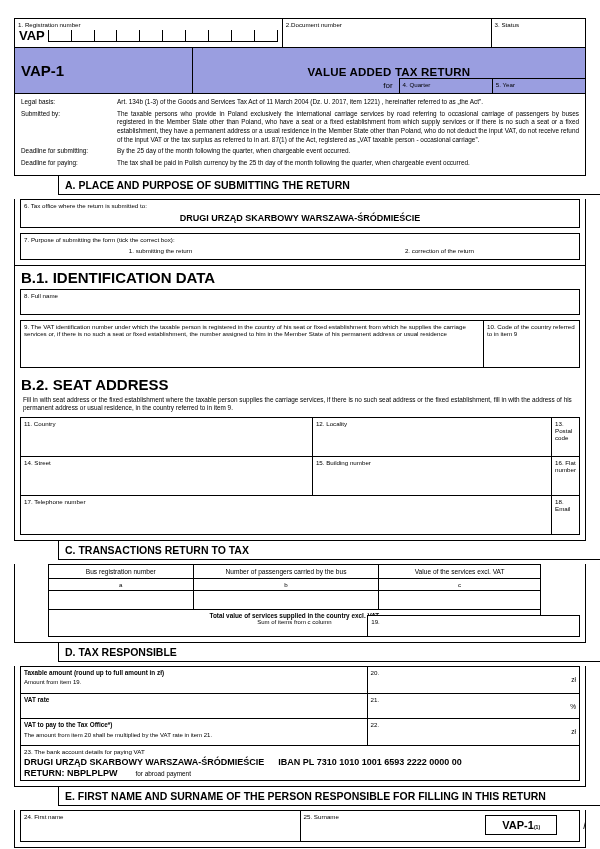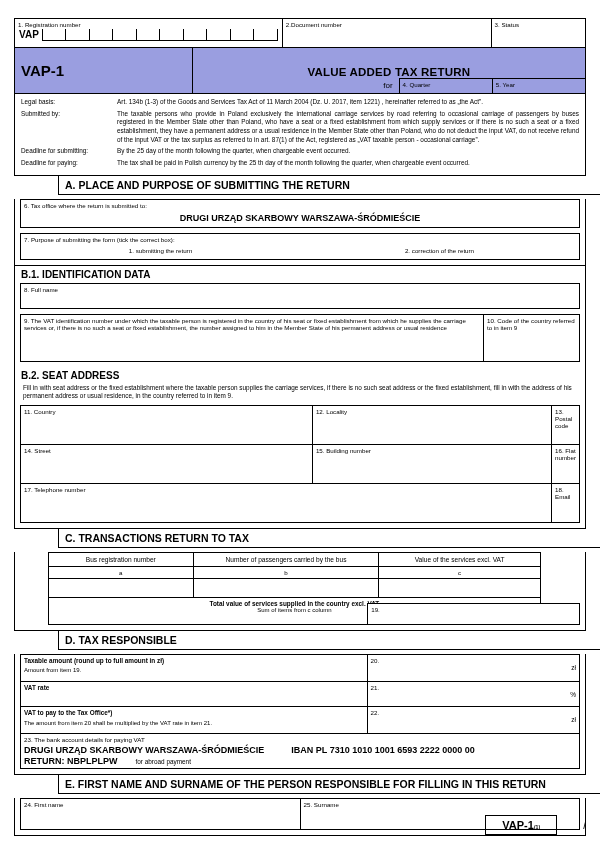--- a/index.html
+++ b/index.html
@@ -7,21 +7,21 @@
   .page{position:relative;width:600px;height:849px;box-sizing:border-box;padding:18px 14px 10px 14px;}
   .row{display:flex;}
   .bx{border:1px solid #000;box-sizing:border-box;}
   .lbl{font-size:6.2px;padding:2px 3px 0 3px;line-height:1.15;}
   
   .toprow{display:flex;width:100%;}
   .t1{width:47%;height:30px;}
   .t2{width:36.5%;height:30px;border-left:0;}
   .t3{width:16.5%;height:30px;border-left:0;}
   .vapbox{display:flex;align-items:center;padding-left:4px;}
-  .vapword{font-size:10px;font-weight:bold;margin-right:3px;}
+  .vapword{font-size:13px;font-weight:bold;margin-right:3px;}
   .cells{display:flex;flex:1;align-items:flex-end;height:13px;margin-right:4px;}
   .cells div{flex:1;border-left:1px solid #000;border-bottom:1px solid #000;height:11px;}
   .cells div:last-child{border-right:1px solid #000;}
   
   .band{display:flex;width:100%;background:#9a9ee0;border:1px solid #000;border-top:0;height:46px;box-sizing:border-box;}
   .band .left{width:31%;border-right:1px solid #000;display:flex;flex-direction:column;justify-content:center;}
   .band .vap1{font-size:15px;font-weight:bold;padding-left:6px;}
   .band .mid{flex:1;display:flex;flex-direction:column;}
   .band .ttl{text-align:center;font-size:11.5px;font-weight:bold;padding-top:18px;letter-spacing:.2px;}
   .band .forrow{display:flex;flex:1;align-items:stretch;}
@@ -29,21 +29,21 @@
   .qbox{width:24%;border:1px solid #000;border-bottom:0;border-right:0;background:#9a9ee0;}
   .ybox{width:24%;border:1px solid #000;border-bottom:0;border-right:0;background:#9a9ee0;}
   
   .legal{border:1px solid #000;border-top:0;width:100%;box-sizing:border-box;padding:4px 6px 5px 6px;font-size:6.4px;line-height:1.35;}
   .lrow{display:flex;margin-bottom:3px;}
   .lkey{width:96px;flex:0 0 96px;}
   .ltxt{flex:1;text-align:justify;}
   
   .sec{border:1px solid #000;border-top:0;width:100%;box-sizing:border-box;font-size:10.5px;font-weight:bold;padding:3px 6px;margin-left:44px;}
   .secwrap{border:1px solid #000;border-top:0;width:100%;box-sizing:border-box;}
-  .sub{font-size:10px;font-weight:bold;padding:3px 6px;}
+  .sub{font-size:15px;font-weight:bold;padding:3px 6px;}
   .inner{margin:0 5px 5px 5px;}
   .fbox{border:1px solid #000;box-sizing:border-box;}
   .center-b{text-align:center;font-size:9px;font-weight:bold;padding:3px 0 4px 0;}
   .purpose{display:flex;font-size:6.2px;padding:4px 0 5px 0;}
   .purpose span{flex:1;text-align:center;}
   table{border-collapse:collapse;width:100%;}
   td{border:1px solid #000;font-size:6.2px;vertical-align:top;padding:2px 3px;}
   .tall{height:34px;}
   .zl{text-align:right;font-size:6.5px;}
   .bank{font-size:9px;font-weight:bold;}
@@ -257,21 +257,21 @@
           <td>
             <div>22.</div>
             <div class="zl">zł</div>
           </td>
         </tr>
         <tr>
           <td colspan="2" style="height:30px">
             <div style="font-size:6.2px;">23. The bank account details for paying VAT</div>
             <div style="display:flex;align-items:center;margin-top:2px;">
               <span class="bank">DRUGI URZĄD SKARBOWY WARSZAWA-ŚRÓDMIEŚCIE</span>
-              <span class="bank" style="margin-left:27px;">IBAN PL 7310 1010 1001 6593 2222 0000 00</span>
+              <span class="bank" style="margin-left:14px;">IBAN PL 7310 1010 1001 6593 2222 0000 00</span>
             </div>
             <div style="display:flex;align-items:center;margin-top:1px;">
               <span class="bank">RETURN: NBPLPLPW</span>
               <span style="font-size:6.4px;margin-left:18px;">for abroad payment</span>
             </div>
           </td>
         </tr>
       </tbody>
         </table>
     </div>

